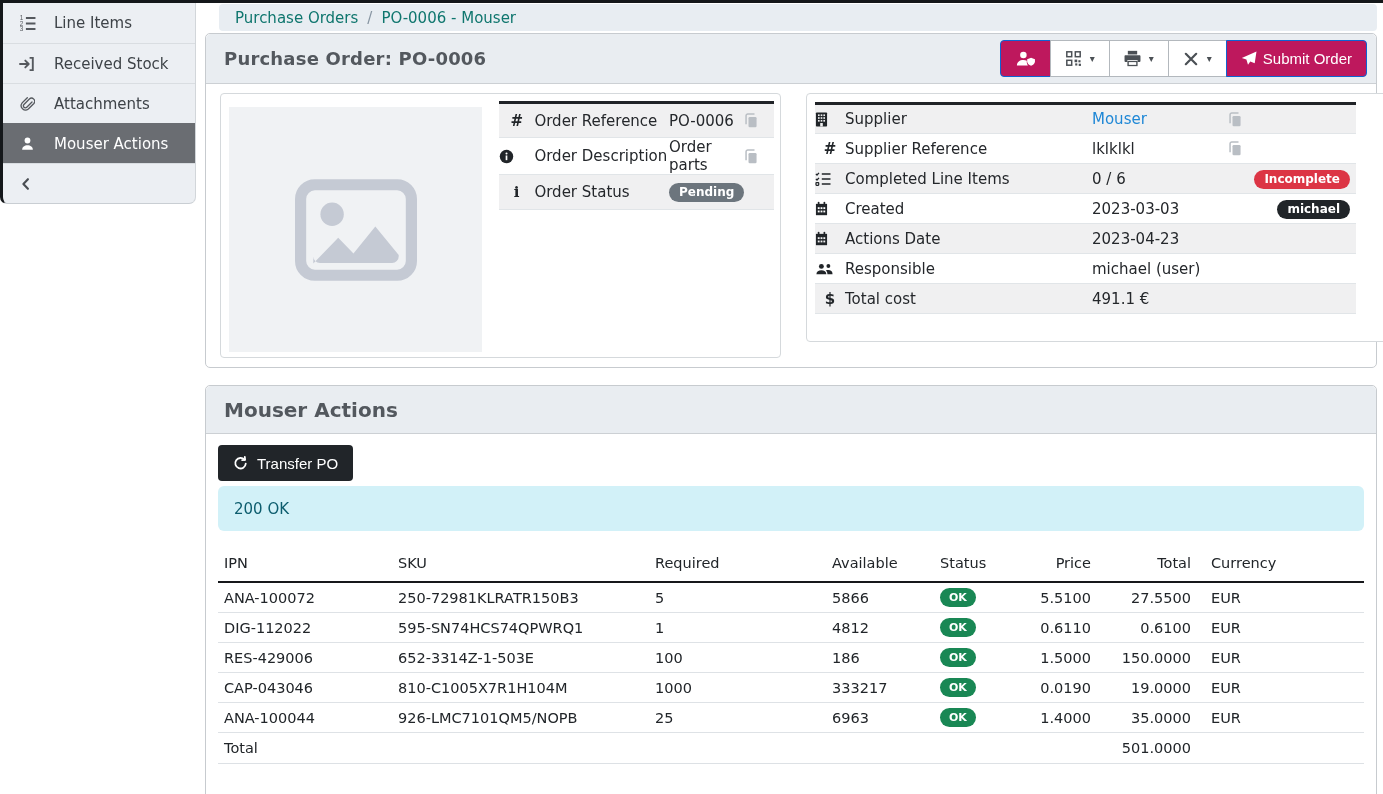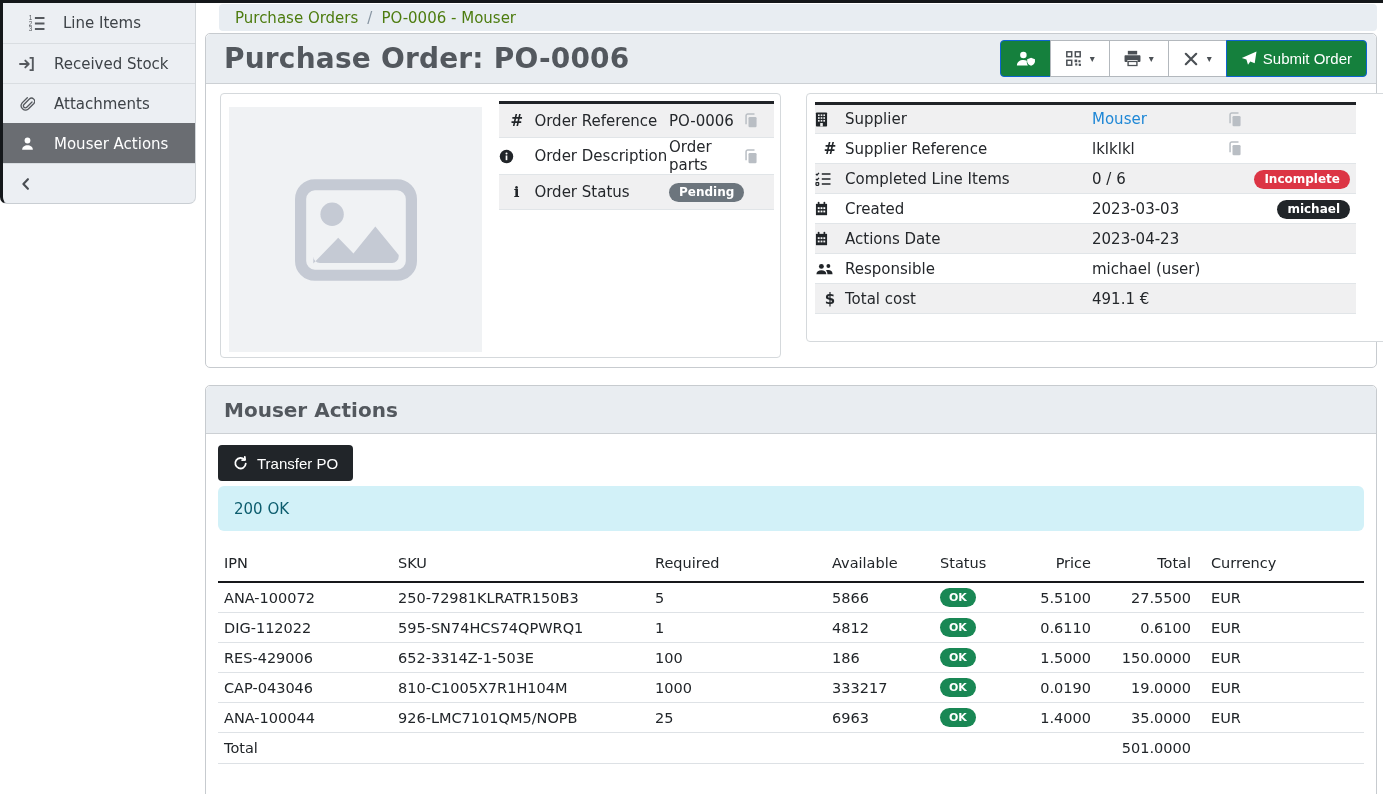--- a/index.html
+++ b/index.html
@@ -7,54 +7,54 @@
     font-family:"DejaVu Sans","Liberation Sans",sans-serif; color:#24272b; }
 
   .top-strip { position:absolute; top:0; left:0; width:1383px; height:3px; background:#14171a; }
 
   
   .sidebar { position:absolute; top:3px; left:0; width:196px; background:#eceff3;
     border-left:3px solid #14171a; border-right:1px solid #d2d6da; border-bottom:1px solid #c9ced3;
     border-radius:0 0 7px 7px; overflow:hidden; }
   .sb-item { height:40px; display:flex; align-items:center; padding-left:13px; gap:16px;
     font-size:15px; color:#3e4348; border-top:1px solid #d9dde1; cursor:pointer; }
-  .sb-item:first-child { border-top:none;margin-left:9px; }
+  .sb-item:first-child { border-top:none; }
   .sb-icon { width:22px; display:flex; justify-content:center; color:#55595e; flex:0 0 22px; }
   .sb-item.selected { background:#6a6d72; color:#fff; border-top-color:#6a6d72; }
   .sb-item.selected .sb-icon { color:#fff; }
   .sb-collapse { height:40px; display:flex; align-items:center; padding-left:16px;
     border-top:1px solid #d9dde1; color:#4a4e53; cursor:pointer; }
 
   
   .breadcrumb-bar { position:absolute; top:4px; left:219px; width:1158px; height:27px;
     background:#e8edf2; border-radius:4px; display:flex; align-items:center;
     padding-left:16px; font-size:15px; }
-  .crumb { color:#4d7c0f; text-decoration:none; cursor:pointer;text-align:center; }
+  .crumb { color:#0f766e; text-decoration:none; cursor:pointer;text-align:center; }
   .crumb-sep { color:#8795a2; margin:0 9px; }
 
   
   .panel { position:absolute; left:205px; width:1172px; background:#fff;
     border:1px solid #c7cbcf; border-radius:5px; }
   .panel-po { top:33px; height:335px; }
   .panel-mouser { top:385px; height:420px; border-radius:5px 5px 0 0; }
   .panel-header { background:#e9edf1; border-bottom:1px solid #ccd0d4; border-radius:5px 5px 0 0;
     display:flex; align-items:center; padding:0 9px 0 18px; }
   .panel-po .panel-header { height:50px; }
   .panel-mouser .panel-header { height:48px; }
-  .page-title { font-size:28px; font-weight:600; color:#53585e; letter-spacing:.2px; }
+  .page-title { font-size:18px; font-weight:600; color:#53585e; letter-spacing:.2px; }
   .panel-title { font-size:20px; font-weight:600; color:#53585e; }
 
   
   .btn-row { margin-left:auto; display:flex; }
   .btn { height:37px; display:inline-flex; align-items:center; justify-content:center;
     border:1px solid #b3b8bd; background:#fff; color:#4b5055; gap:6px; font-size:15px;
     padding:0 14px; margin-left:-1px; cursor:pointer; }
   .btn.first { margin-left:0; border-radius:4px 0 0 4px; }
   .btn.last { border-radius:0 4px 4px 0; }
-  .btn-blue { background:#15803d; border-color:#0f63d2; color:#fff; }
+  .btn-blue { background:#be185d; border-color:#0f63d2; color:#fff; }
   .caret { font-size:10px; color:#4b5055; margin-left:2px; }
 
   
   .card { position:absolute; border:1px solid #d5d9dc; border-radius:4px; background:#fff; }
   .card-left  { left:14px;  top:59px; width:561px; height:265px; }
   .card-right { left:600px; top:59px; width:642px; height:249px; }
   .thumb { position:absolute; left:8px; top:13px; width:253px; height:245px; background:#f0f2f4;
     display:flex; align-items:center; justify-content:center; }
 
   table.details { border-collapse:collapse; border-top:3px solid #202327; font-size:15px; }

